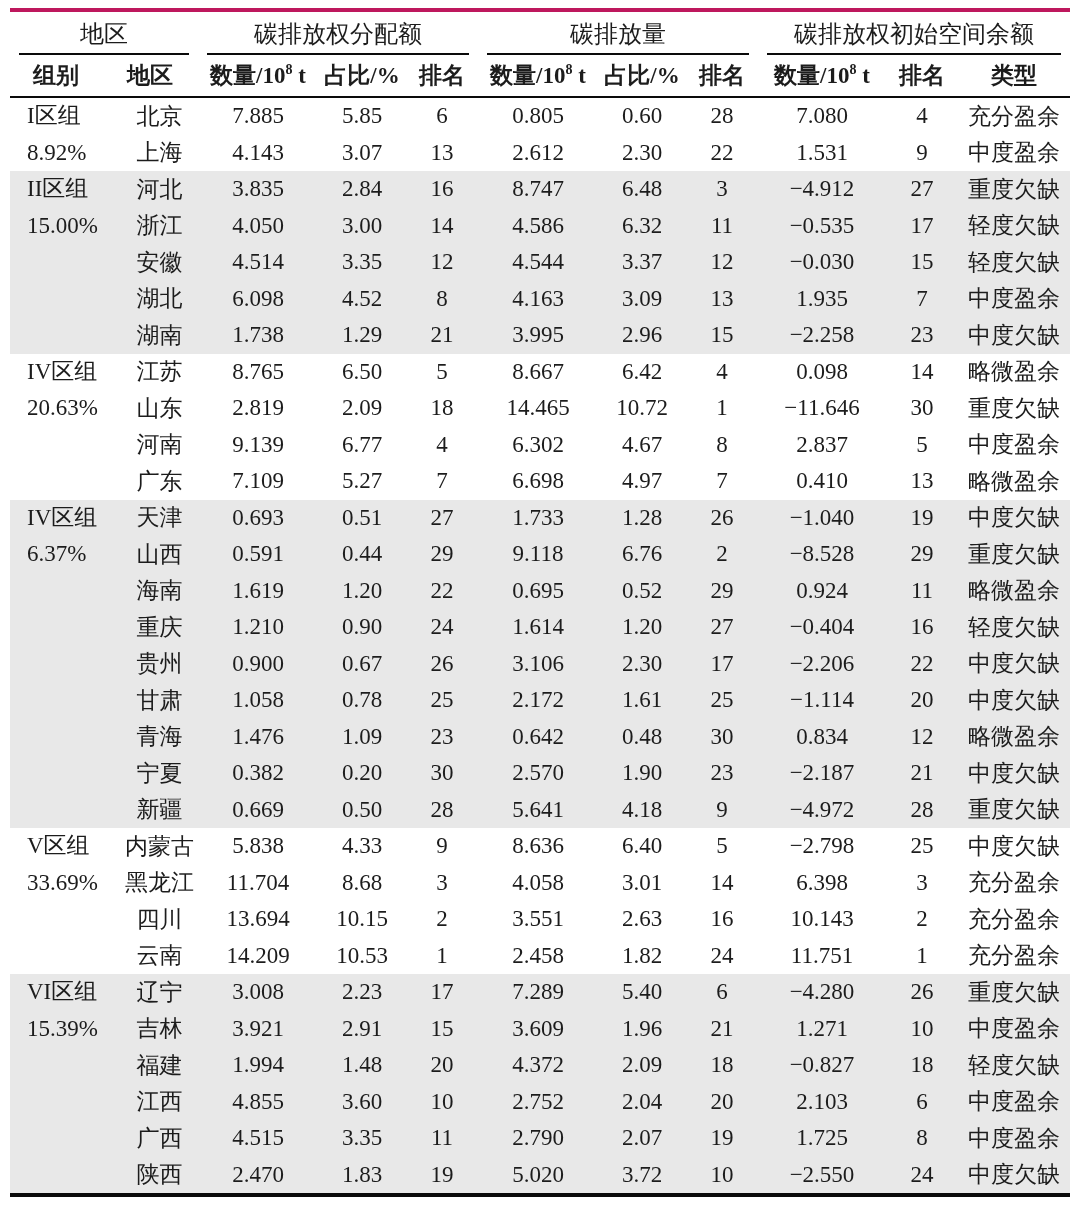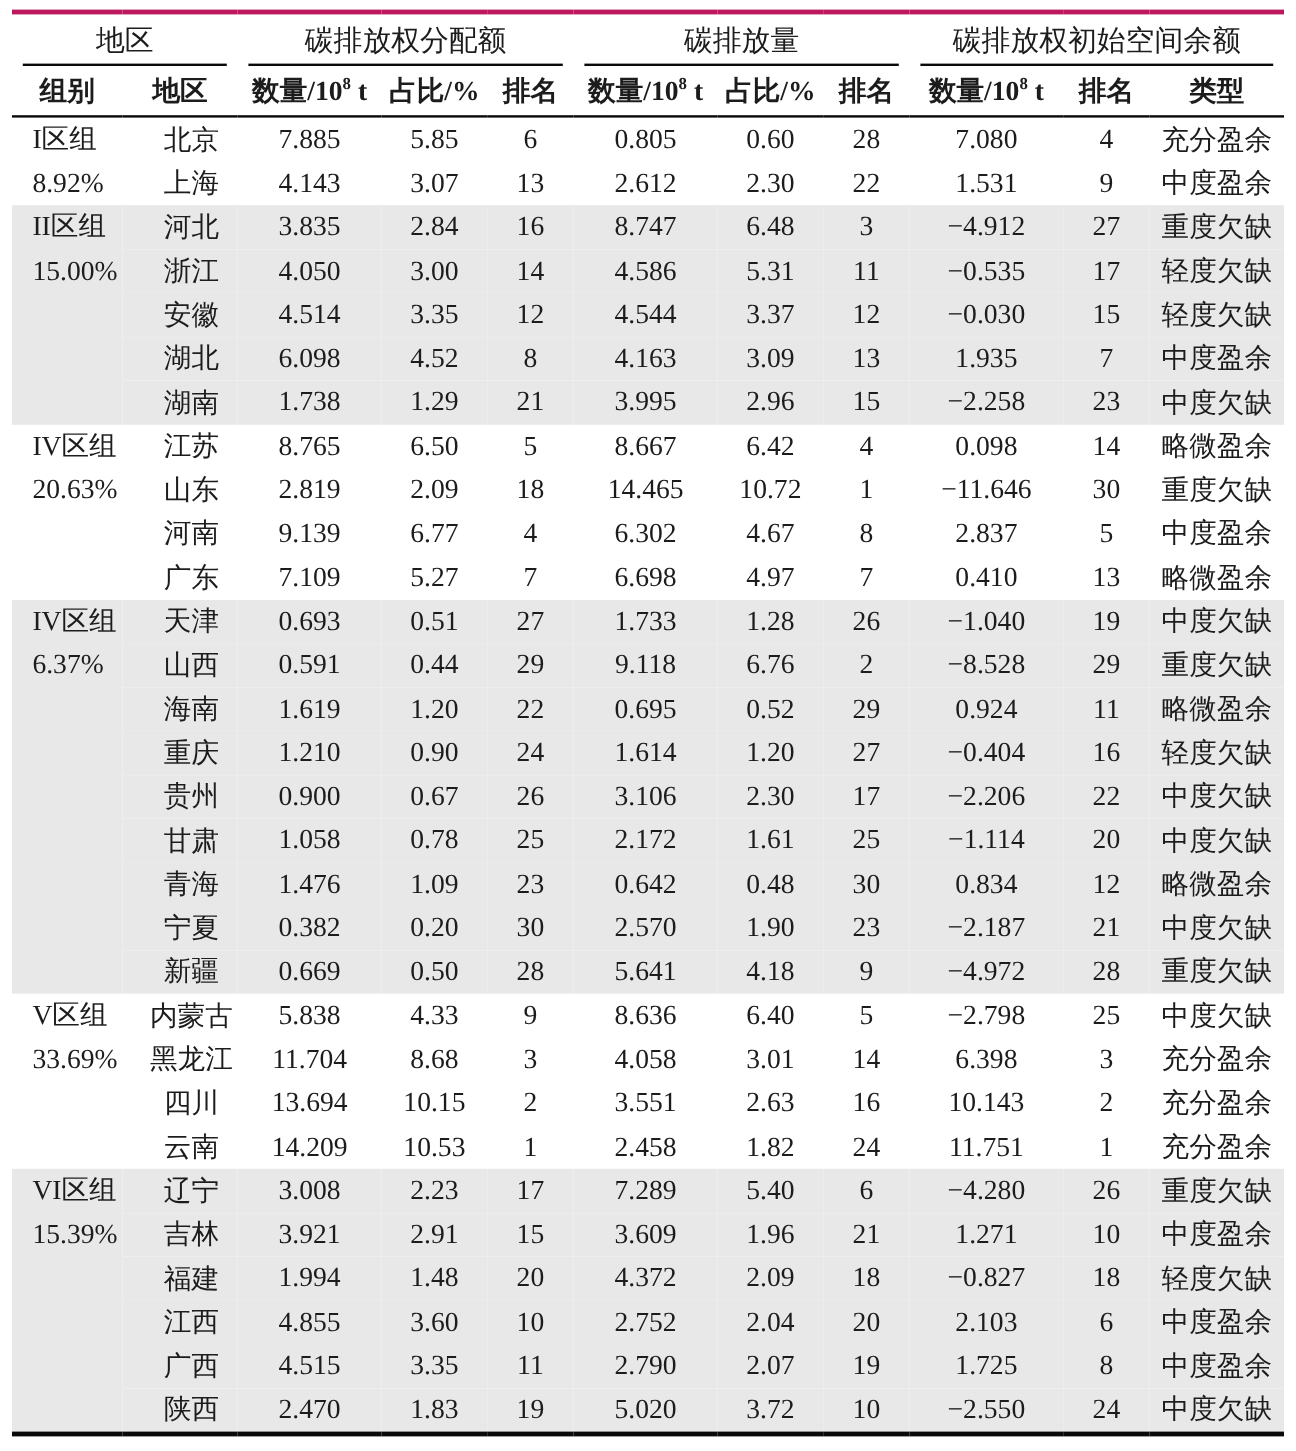--- a/index.html
+++ b/index.html
@@ -102,21 +102,21 @@
           <td>−4.912</td>
           <td>27</td>
           <td>重度欠缺</td>
         </tr>
         <tr class="shaded">
           <td class="region">浙江</td>
           <td>4.050</td>
           <td>3.00</td>
           <td>14</td>
           <td>4.586</td>
-          <td>5.31</td>
+          <td>6.32</td>
           <td>11</td>
           <td>−0.535</td>
           <td>17</td>
           <td>轻度欠缺</td>
         </tr>
         <tr class="shaded">
           <td class="region">安徽</td>
           <td>4.514</td>
           <td>3.35</td>
           <td>12</td>

